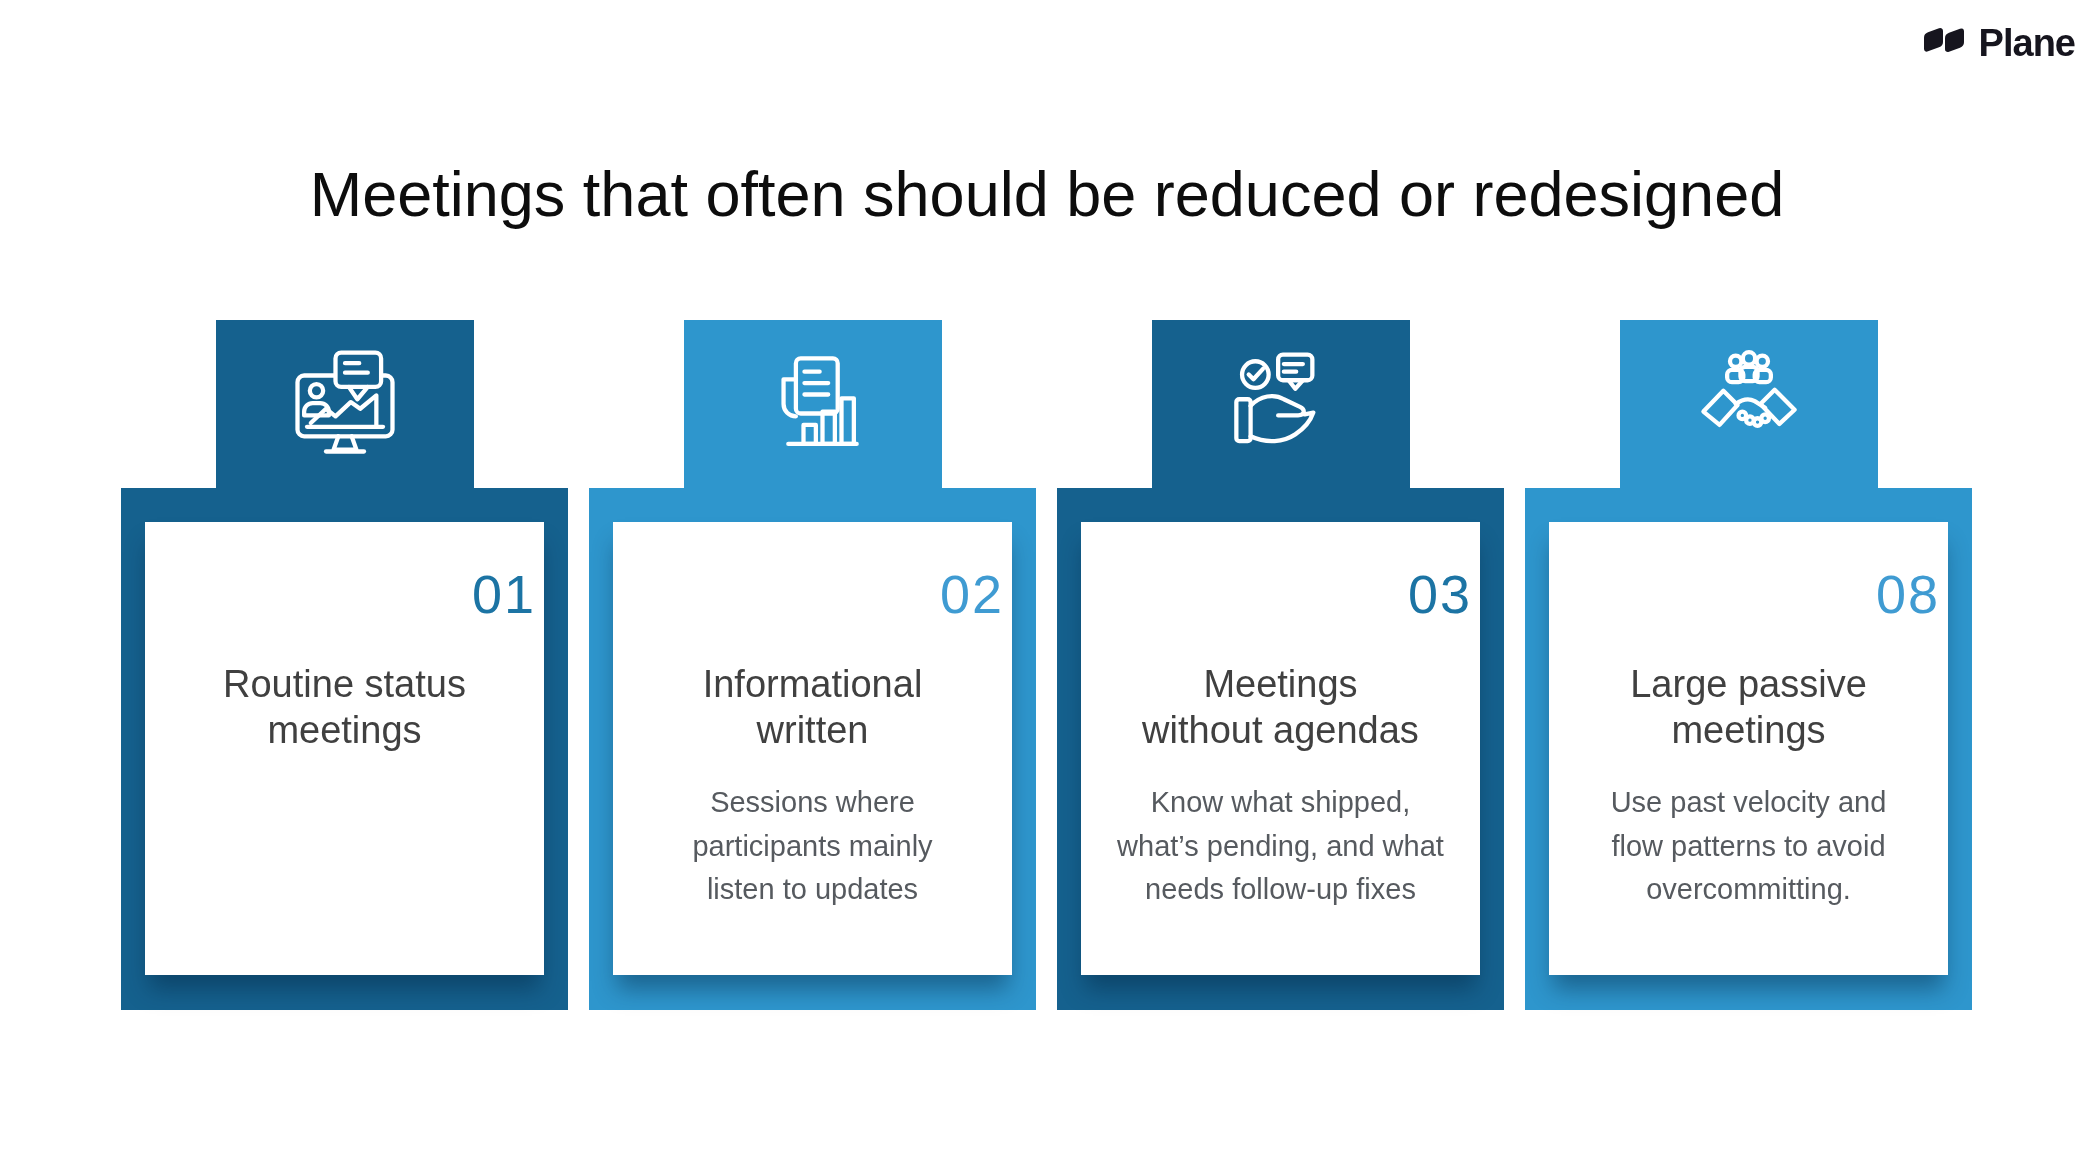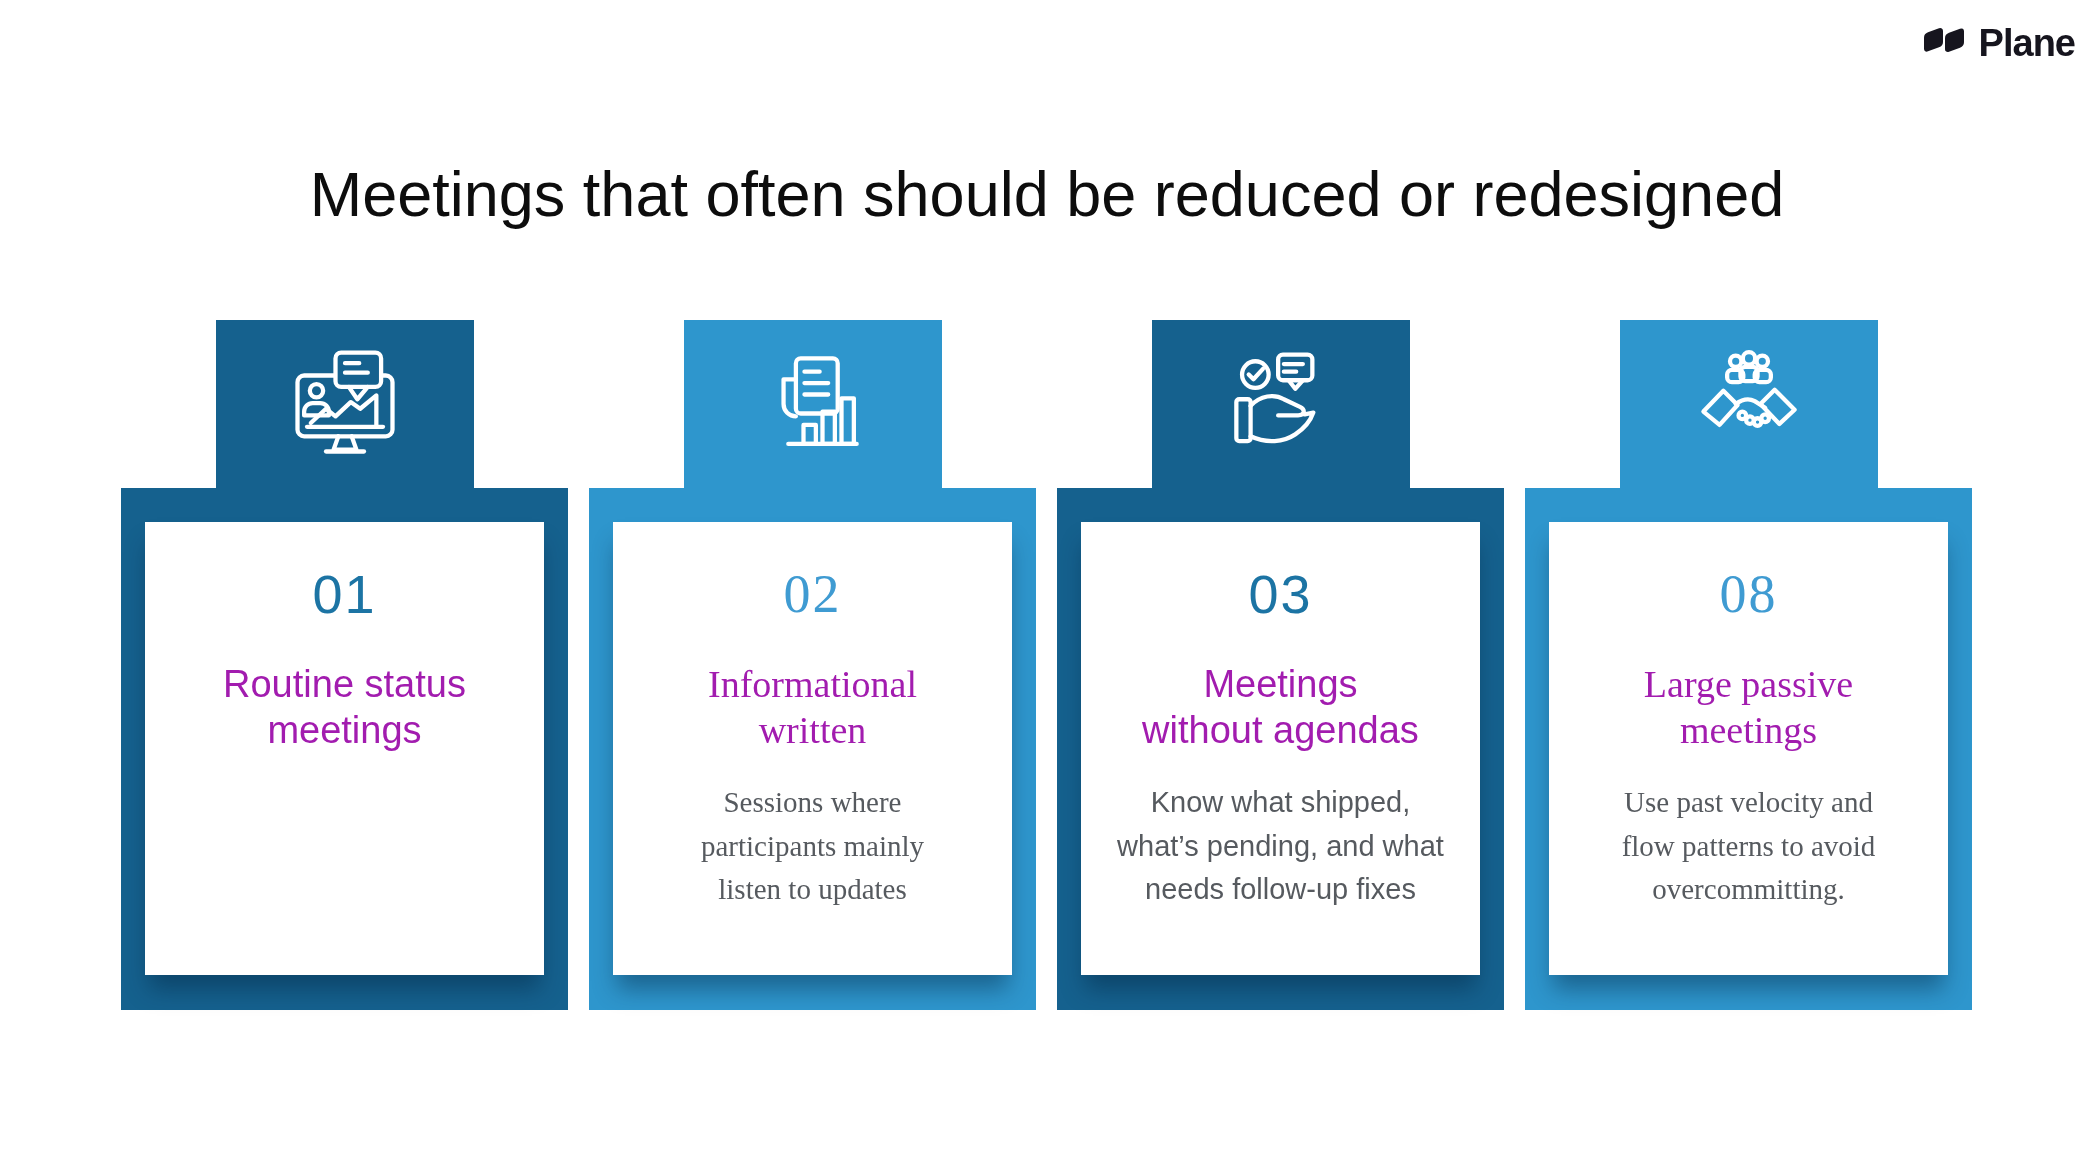--- a/index.html
+++ b/index.html
@@ -50,30 +50,30 @@
     height:522px;box-sizing:border-box;
     padding:34px 24px 35px;
   }
   .panel{
     background:#ffffff;height:100%;box-sizing:border-box;
     text-align:center;
     padding:44px 8px 0;
     box-shadow:0 18px 22px -4px rgba(1,32,58,0.42);
   }
   .card--dark .tab,.card--dark .card-body{background:var(--dark-blue);}
-  .card--light .tab,.card--light .card-body{background:var(--light-blue);font-family:Liberation Serif, serif;}
+  .card--light .tab,.card--light .card-body{background:var(--light-blue);}
   .num{
-    font-size:54px;line-height:1.05;font-weight:400;letter-spacing:2px;
+    font-size:54px;line-height:1.05;font-weight:400;letter-spacing:2px;text-align:right;
   }
   .card--dark .num{color:var(--number-dark);}
   .card--light .num{color:var(--number-light);}
   .card-title{
     margin:38px 0 0;
     font-size:38px;font-weight:500;line-height:1.22;
-    color:#a21caf;
+    color:#404040;
     white-space:pre-line;
   }
   .desc{
     margin:28px 0 0;
     font-size:29px;font-weight:400;line-height:1.5;
     color:var(--body-text);
     white-space:pre-line;
   }
   
   .tab svg{display:block;}

